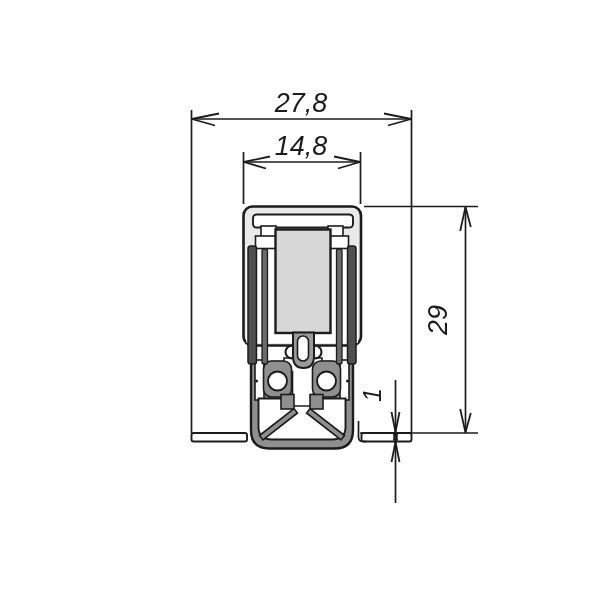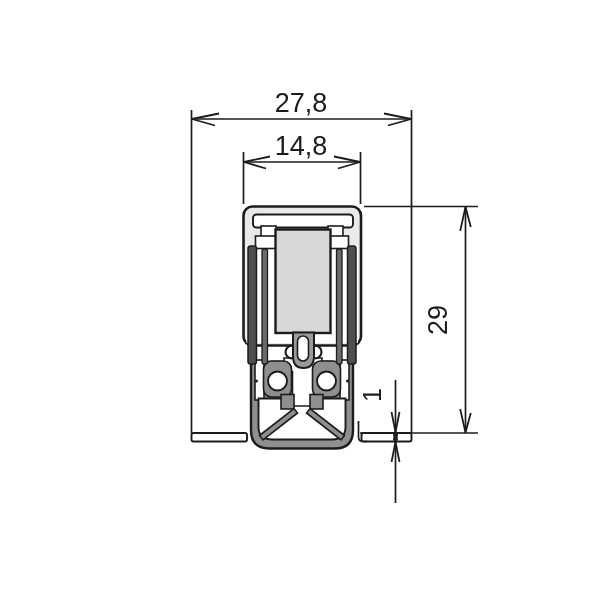--- a/index.html
+++ b/index.html
@@ -9,20 +9,21 @@
     height: 600px;
     background: var(--background, #ffffff);
     font-family: "Liberation Sans", sans-serif;
   }
   #stage {
     position: relative;
     width: 531px;
     height: 600px;
     background: var(--background, #ffffff);
     overflow: hidden;
+    font-style: italic;
   }
   svg { display: block; }
   
   .ln   { stroke: var(--line, #1c1c1c); fill: none; stroke-width: 1.7; }
   .ln2  { stroke: var(--line, #1c1c1c); fill: none; stroke-width: 2.1; }
   .arrow{ stroke: var(--line, #1c1c1c); fill: none; stroke-width: 1.8; stroke-linejoin: miter; }
   
   .housing { fill: var(--housing, #e9e9e9); stroke: var(--line, #1c1c1c); stroke-width: 2.6; }
   .blockf  { fill: var(--block, #d7d7d7);  stroke: var(--line, #1c1c1c); stroke-width: 2.4; }
   .rubber  { fill: var(--rubber, #8f8f8f); stroke: var(--line, #1c1c1c); stroke-width: 2.4; }

